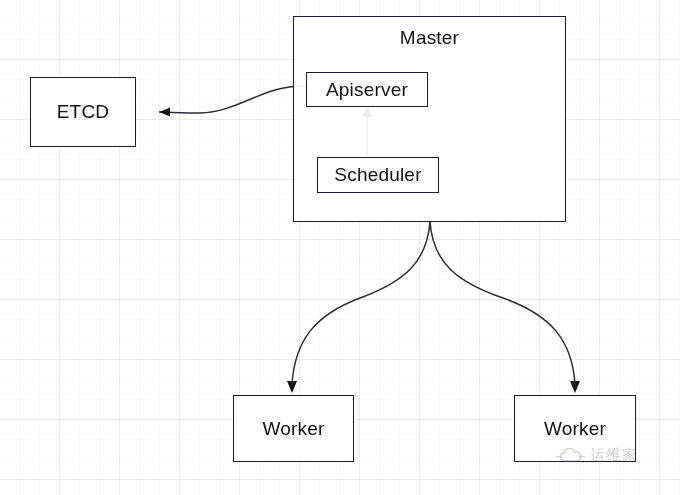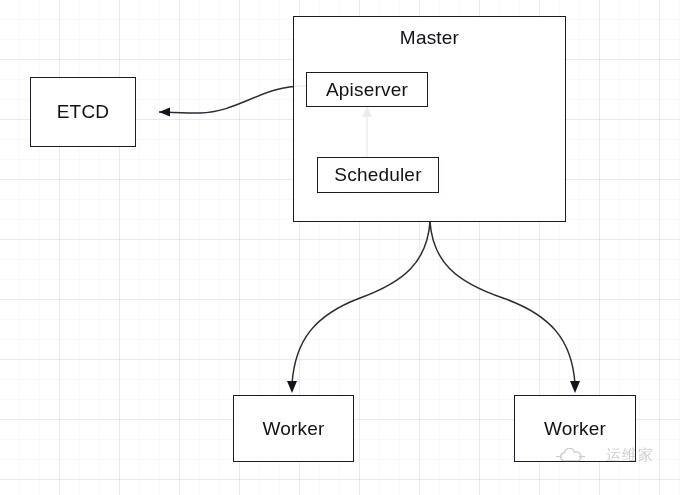--- a/index.html
+++ b/index.html
@@ -67,21 +67,21 @@
     top: 446px;
     width: 124px;
     height: 44px;
     opacity: 0.30;
     pointer-events: none;
     user-select: none;
   }
   .wm-row {
     display: flex;
     align-items: center;
-    gap: 20px;
+    gap: 4px;
     color: #5a5a66;
     white-space: nowrap;
   }
   .wm-brand { font-size: 15px; letter-spacing: 1px; }
   .wm-sub   { font-size: 14px; letter-spacing: 0.5px; margin-top: 1px; }
 </style>
 </head>
 <body>
 
 <div id="canvas">

